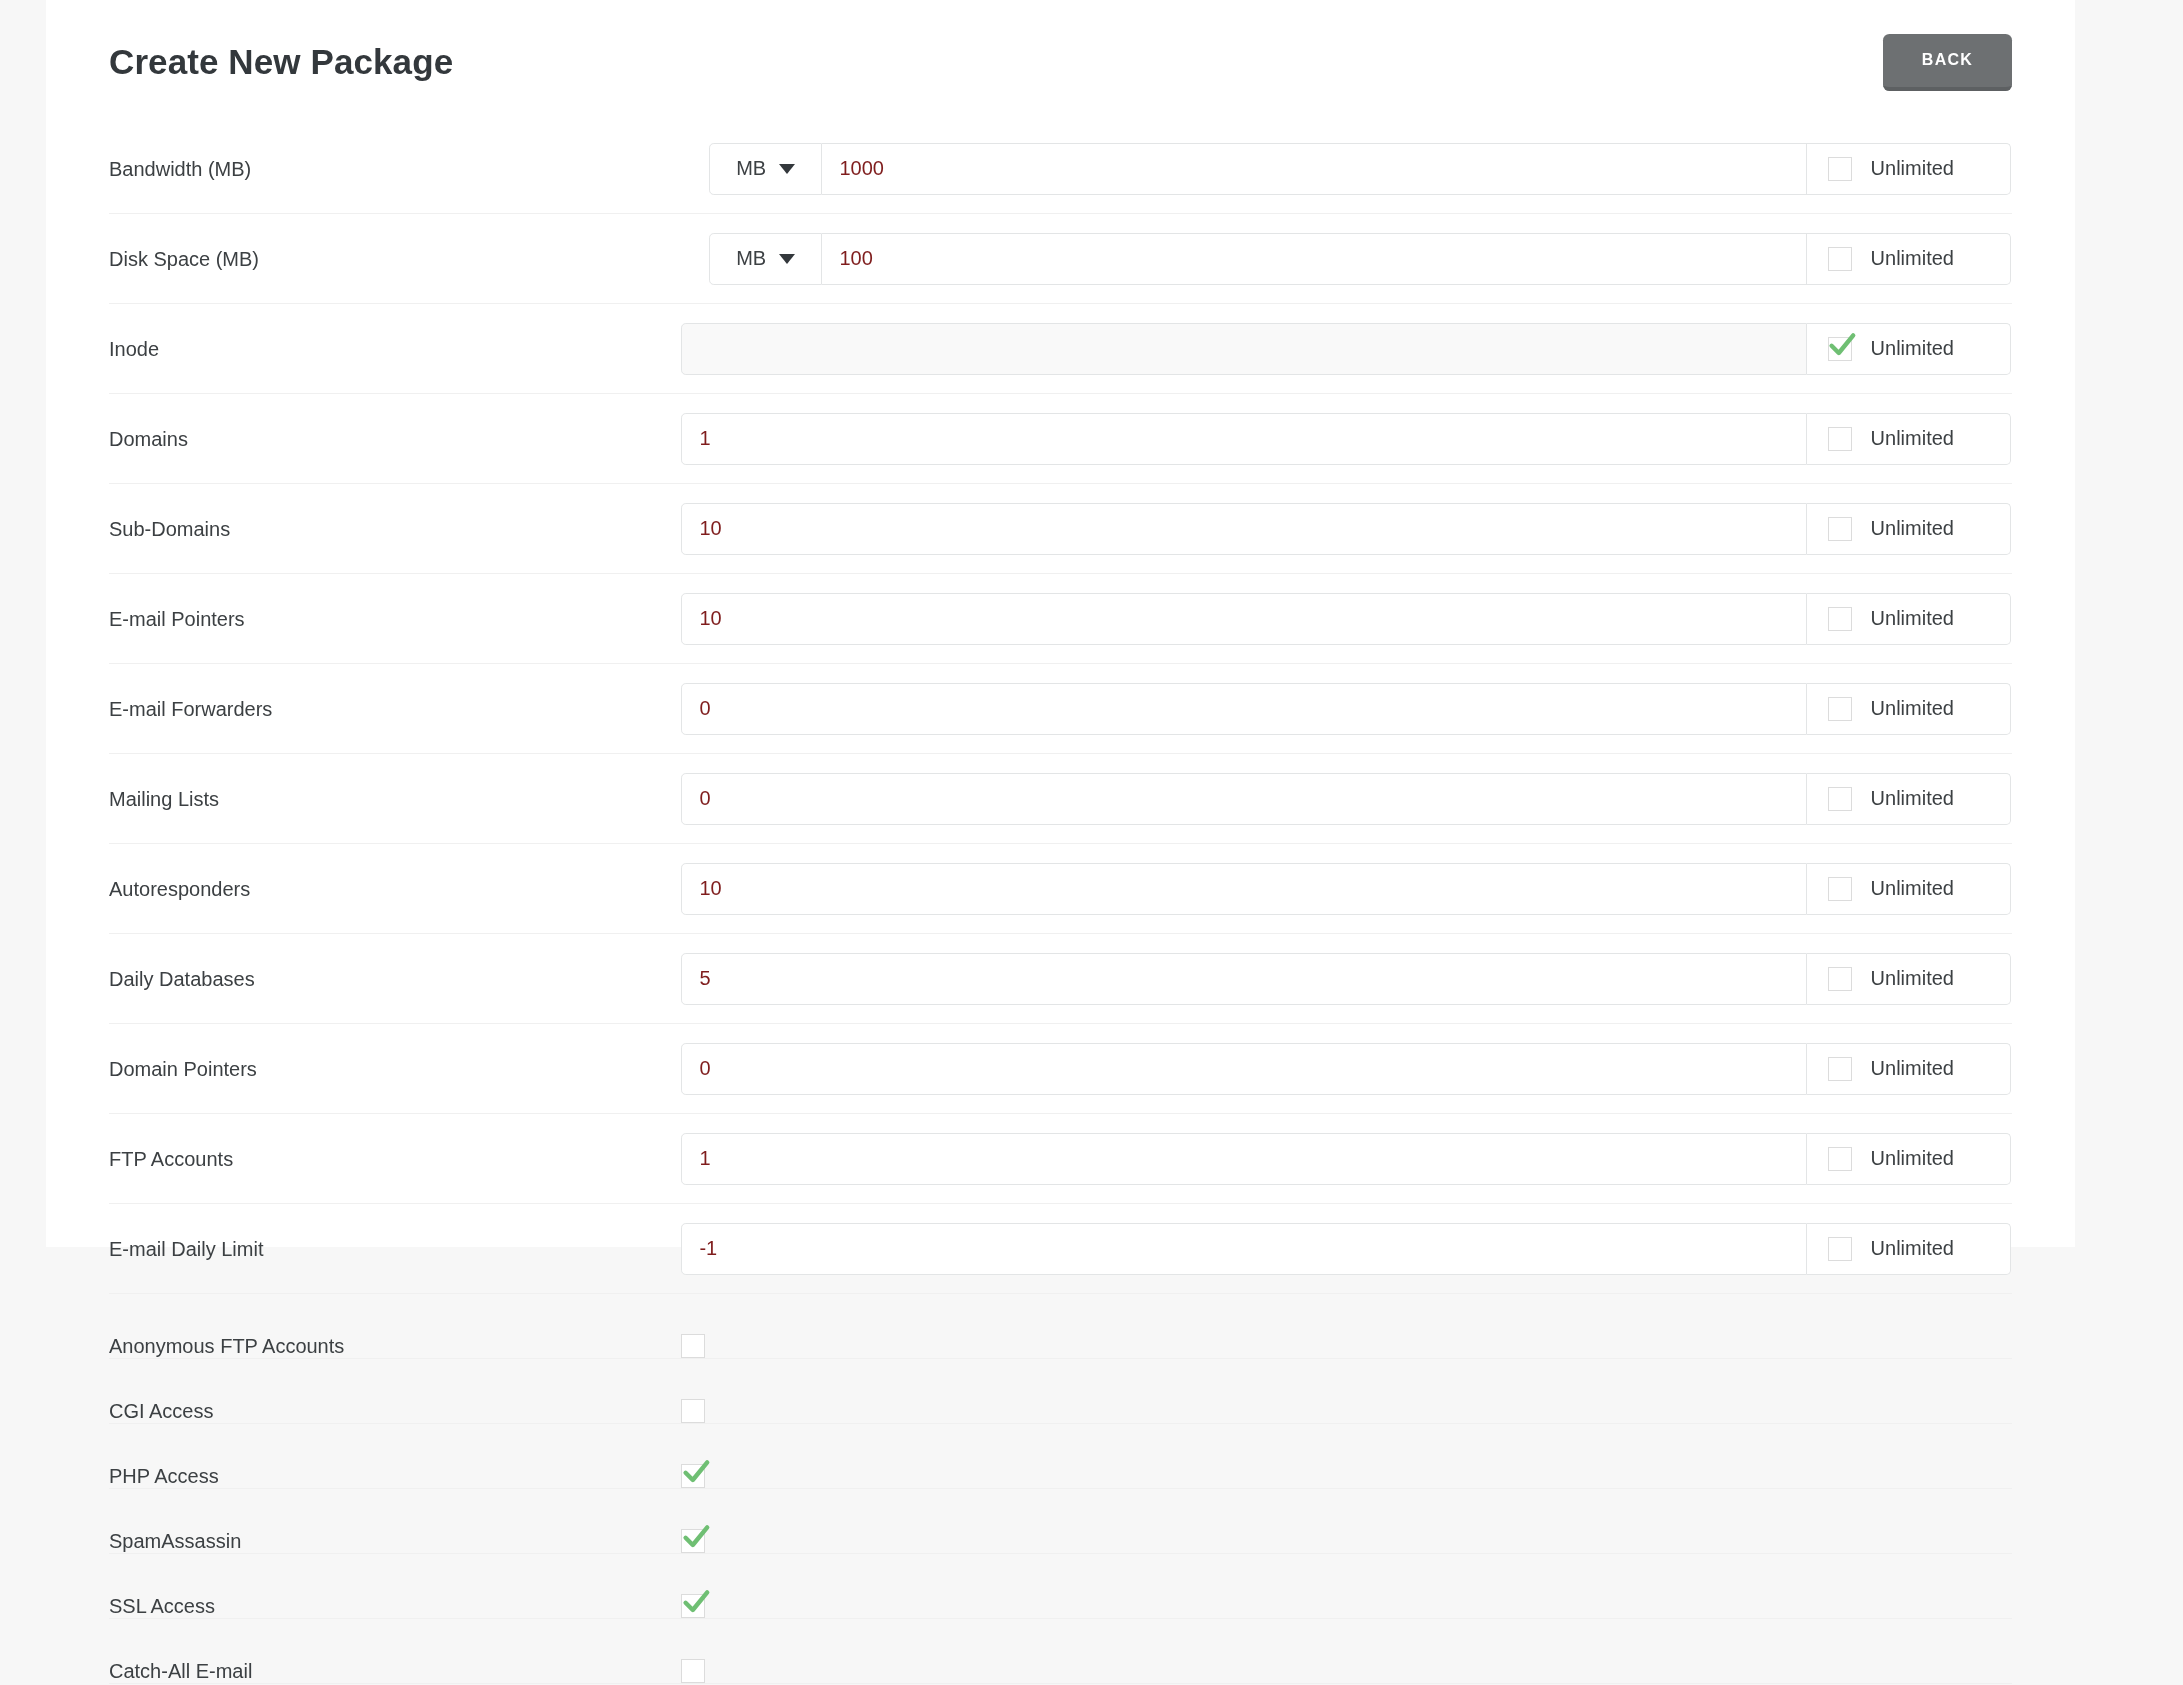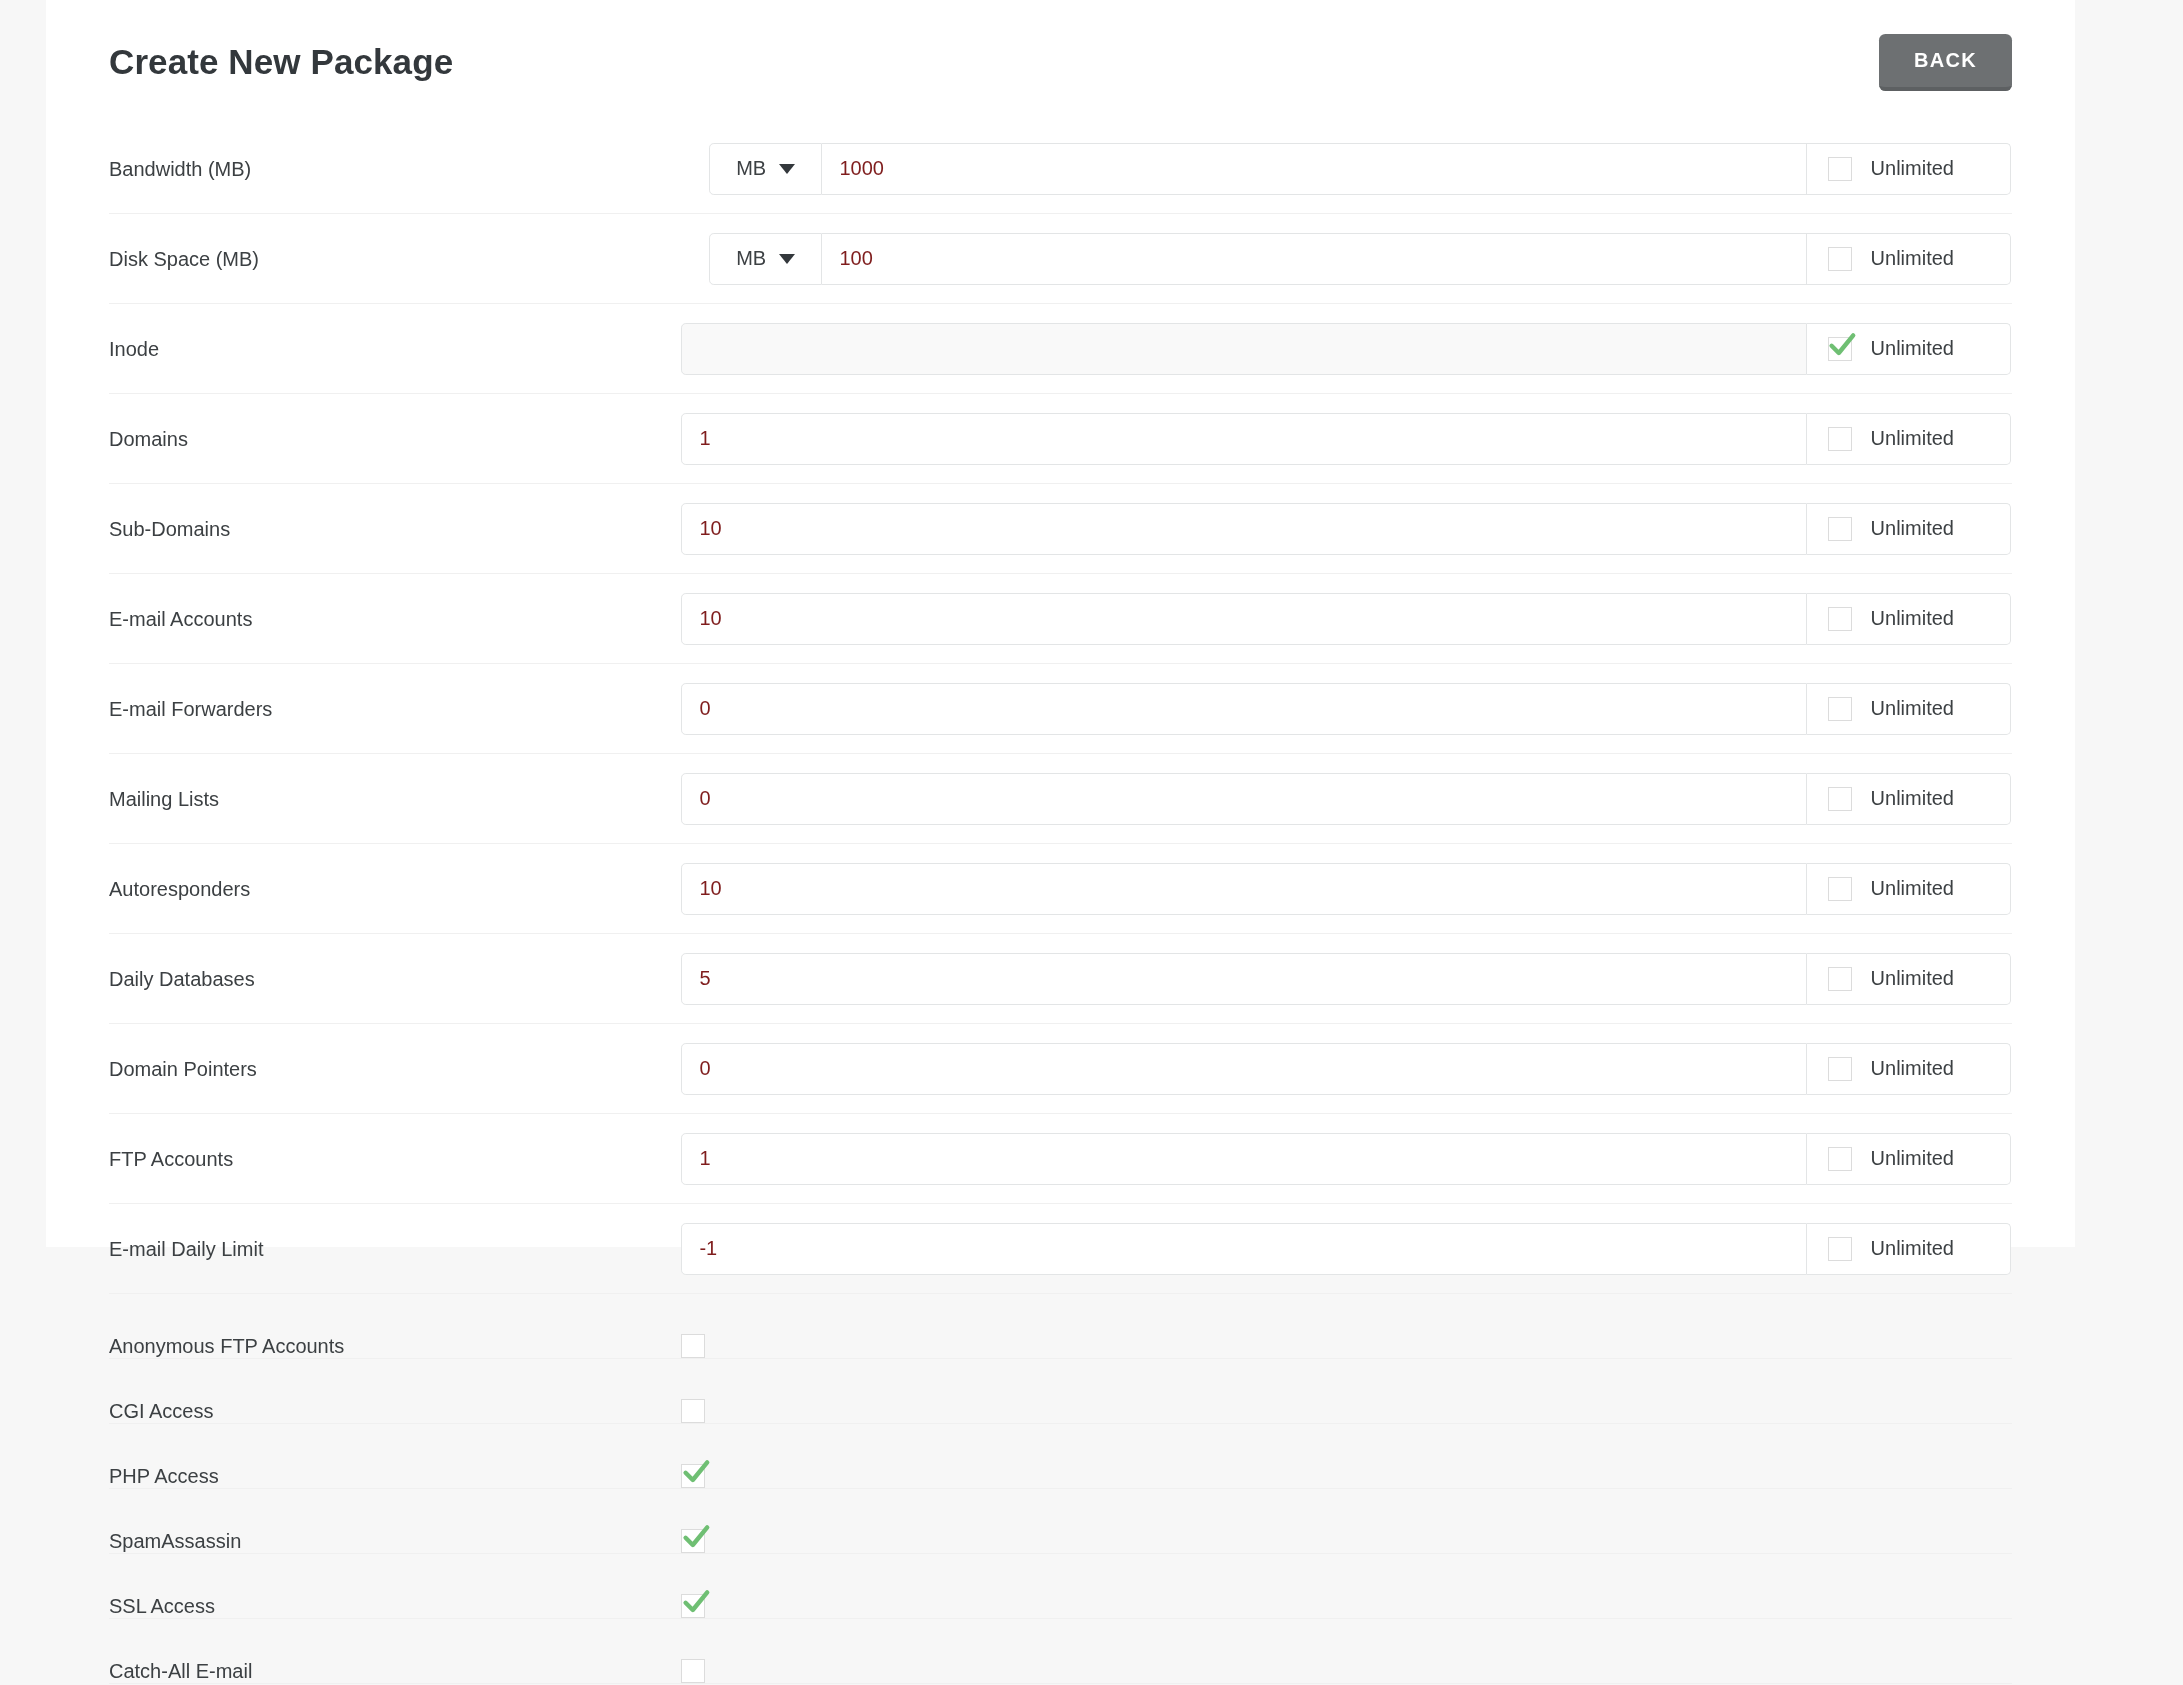--- a/index.html
+++ b/index.html
@@ -51,21 +51,21 @@
     justify-content: center;
     min-width: 129px;
     height: 57px;
     padding: 0 35px;
     background: #6d7072;
     border: none;
     border-bottom: 4.8px solid #5d6062;
     border-radius: 6.3px;
     color: #ffffff;
     font-family: "Liberation Sans", sans-serif;
-    font-size: 20px;
+    font-size: 16px;
     font-weight: 700;
     letter-spacing: 1.3px;
     cursor: pointer;
   }
 
   
   .form-list { padding: 0 0 0 0; }
 
   .form-row {
     position: relative;
@@ -260,21 +260,21 @@
             <div class="row-label">Sub-Domains</div>
             <div class="control-group no-unit">
               <input class="value-input" type="text" value="10" style="">
               <div class="unlimited-box">
                 <span class="cbox"></span>
                 <span class="unlimited-label">Unlimited</span>
               </div>
             </div>
           </div>
           <div class="form-row">
-            <div class="row-label">E-mail Accounts</div>
+            <div class="row-label">E-mail Pointers</div>
             <div class="control-group no-unit">
               <input class="value-input" type="text" value="10" style="">
               <div class="unlimited-box">
                 <span class="cbox"></span>
                 <span class="unlimited-label">Unlimited</span>
               </div>
             </div>
           </div>
           <div class="form-row">
             <div class="row-label">E-mail Forwarders</div>

